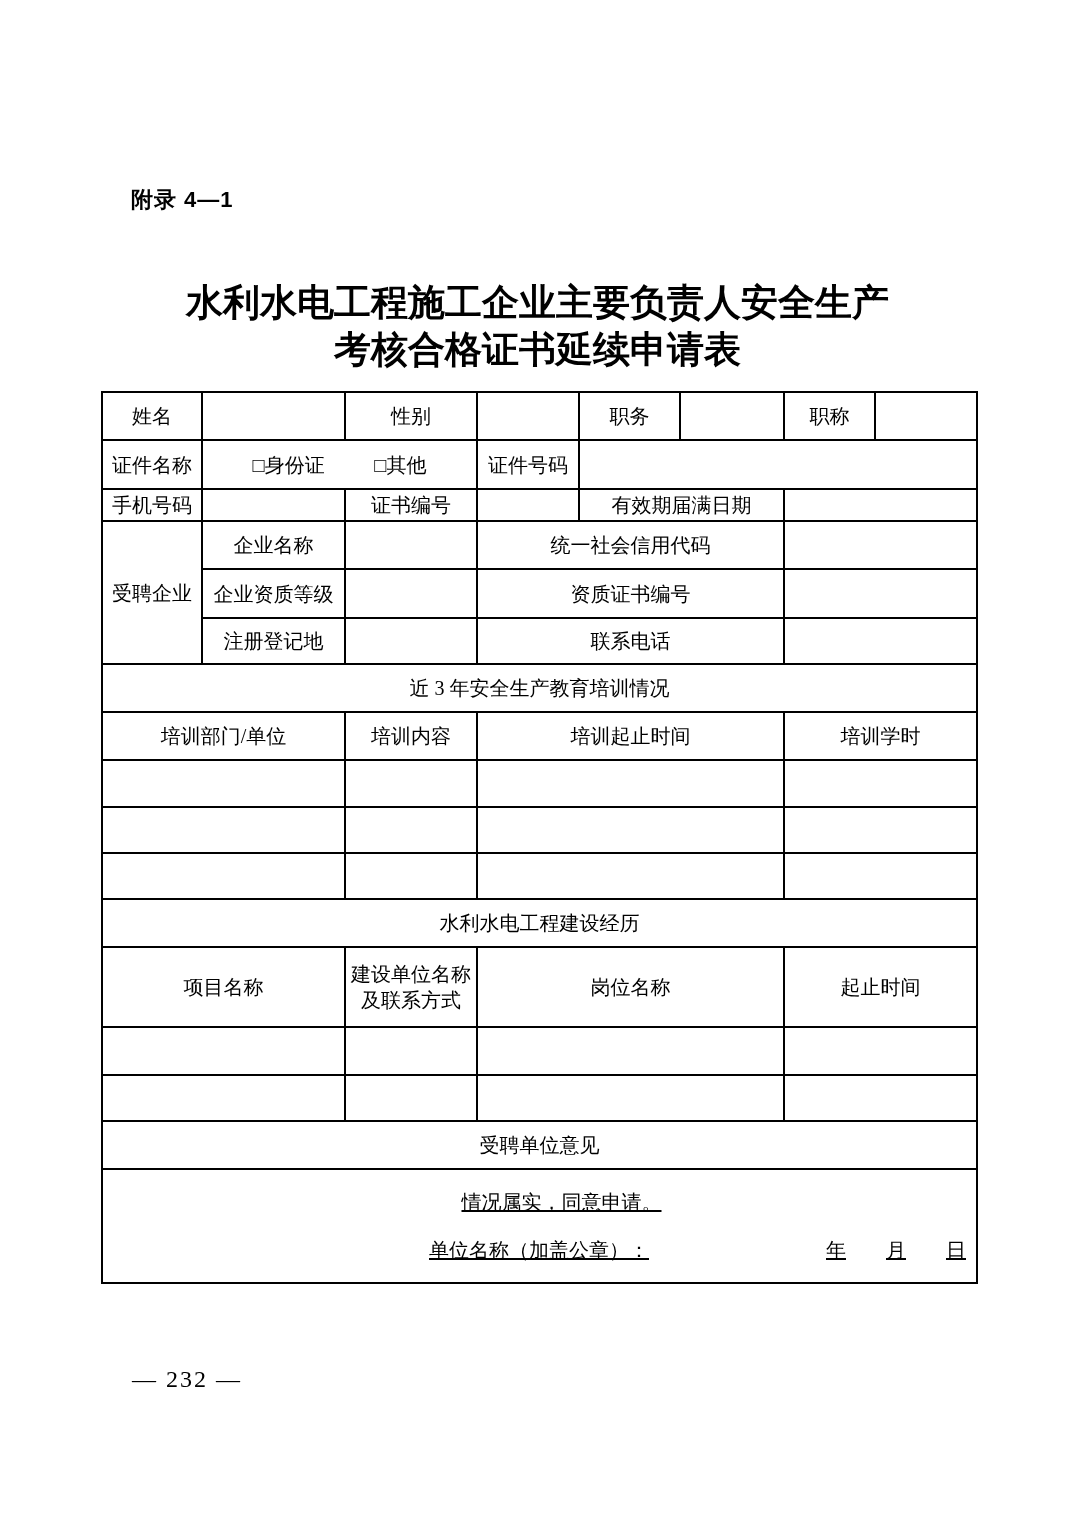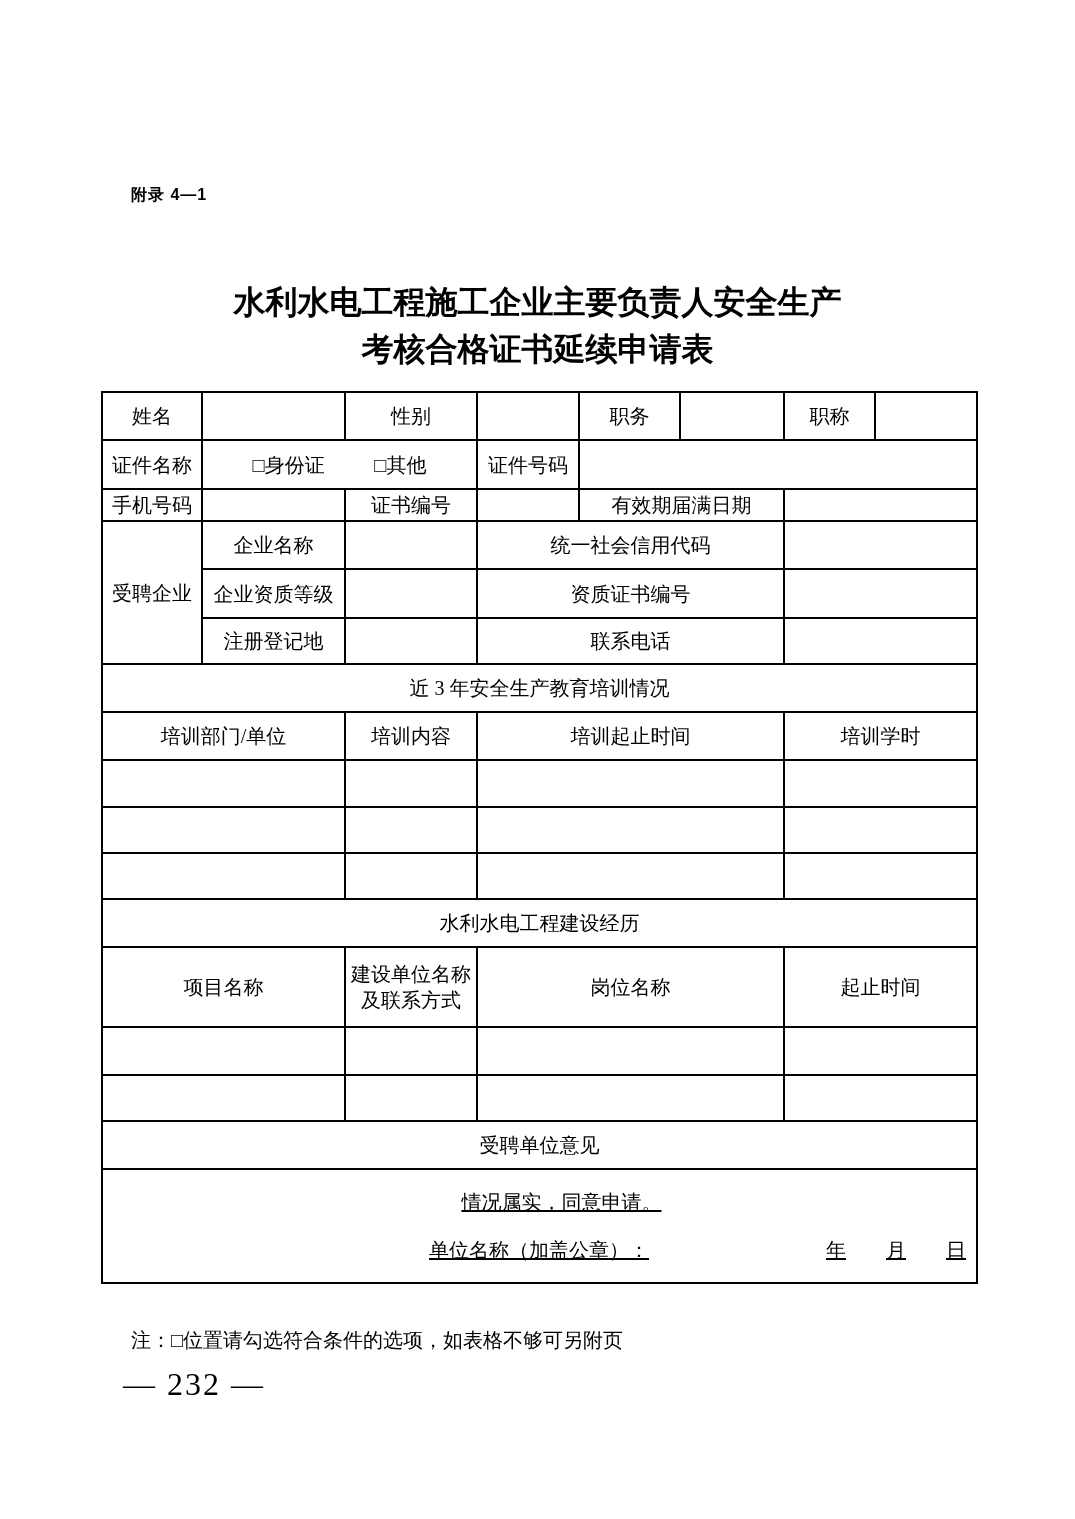--- a/index.html
+++ b/index.html
@@ -15,31 +15,31 @@
     color: #000000;
     font-family: "Liberation Serif", "DejaVu Serif", serif;
     overflow: hidden;
   }
   .appendix {
     position: absolute;
     left: 131px;
     top: 185px;
     font-family: "Liberation Sans", "DejaVu Sans", sans-serif;
     font-weight: bold;
-    font-size: 16px;
+    font-size: 22px;
     letter-spacing: 1px;
   }
   .title {
     position: absolute;
     top: 279px;
     left: 0;
     width: 100%;
     text-align: center;
     font-weight: bold;
-    font-size: 32px;
+    font-size: 37px;
     line-height: 47px;
   }
   table.form {
     position: absolute;
     left: 101px;
     top: 391px;
     border-collapse: collapse;
     table-layout: fixed;
   }
   table.form td {
@@ -79,23 +79,23 @@
     gap: 40px;
   }
   .footnote {
     position: absolute;
     left: 131px;
     top: 1327px;
     font-size: 20px;
   }
   .pagenum {
     position: absolute;
-    left: 123px;
+    left: 132px;
     top: 1366px;
-    font-size: 32px;
+    font-size: 24px;
     letter-spacing: 2px;
   }
 </style>
 </head>
 <body>
 
 <div class="page">
 
   <div class="appendix">附录 4—1</div>
 
@@ -231,17 +231,16 @@
             <span>年</span>
             <span>月</span>
             <span>日</span>
           </span>
         </div>
       </td>
     </tr>
   </tbody>
     </table>
 
-  <div class="footnote">注：□位置请勾选符合条件的选项，如表格不够可另附页</div>
 
   <div class="pagenum">— 232 —</div>
 
 </div>
 
 </body></html>

